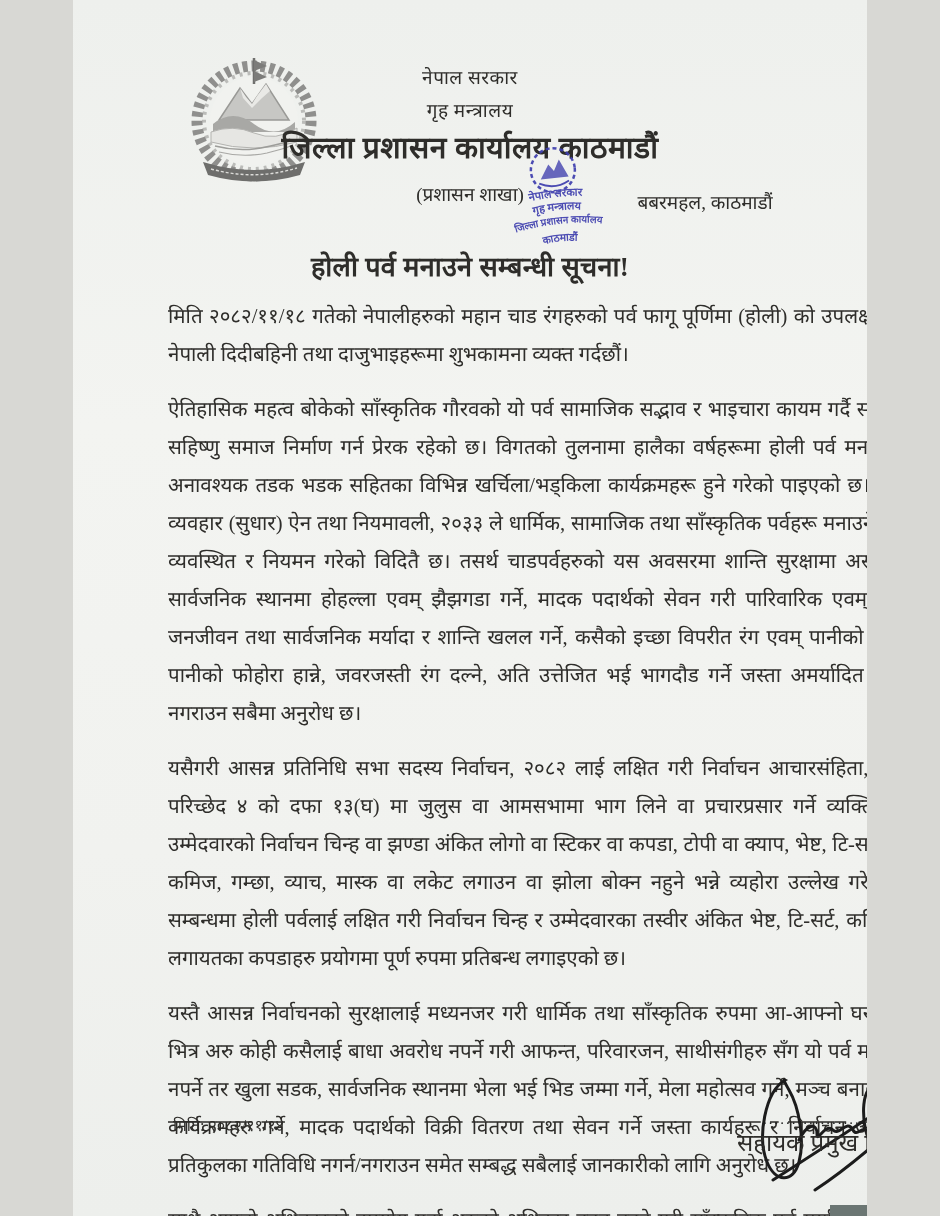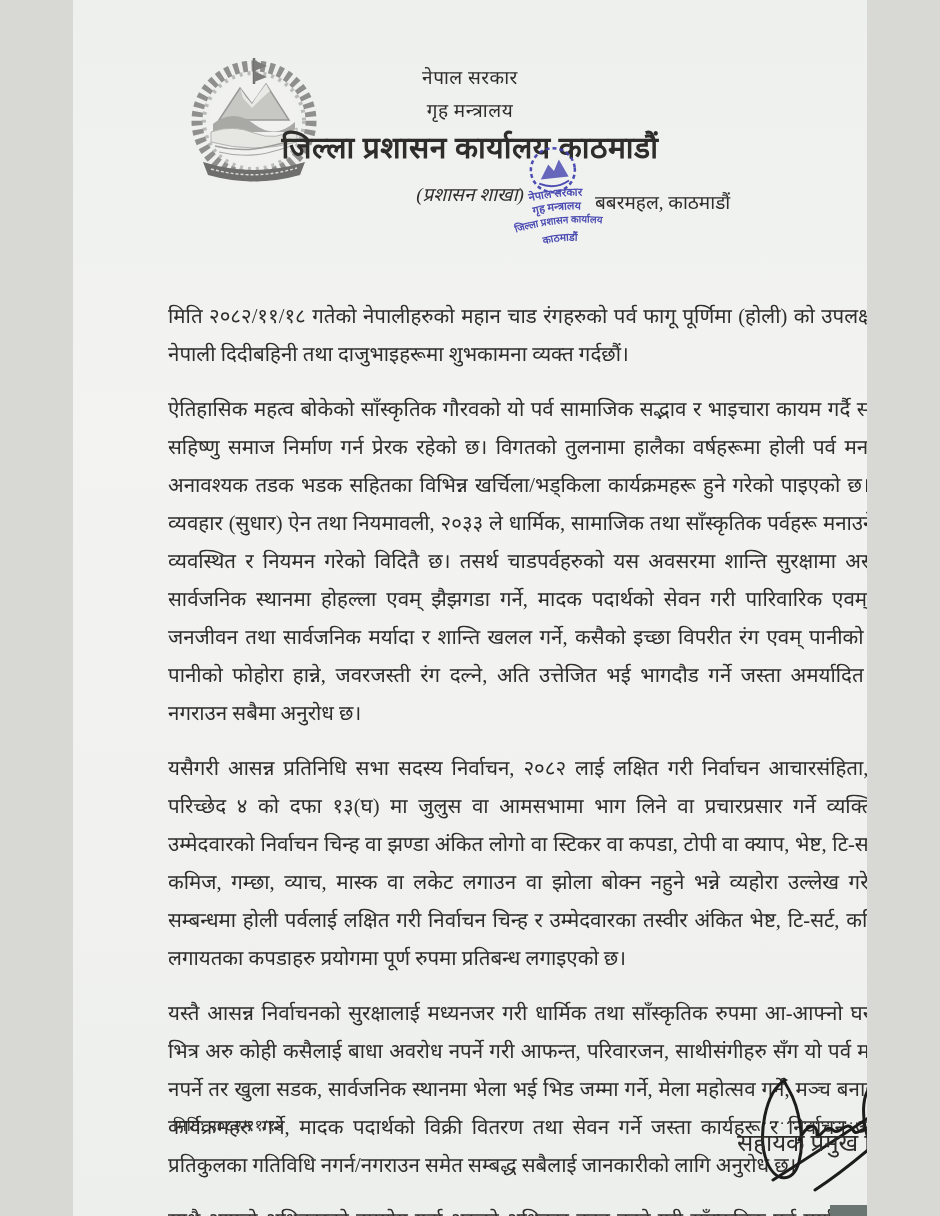--- a/index.html
+++ b/index.html
@@ -12,22 +12,22 @@
     color:#2e2d2a;
     overflow:hidden;
   }
   .abs { position:absolute; }
   .center-text { left:0; right:0; text-align:center; }
 
   
   .gov-line     { top:64px;  font-size:19px; letter-spacing:.5px; }
   .ministry-line{ top:97px;  font-size:19px; letter-spacing:.5px; }
   .office-line  { top:126px; font-size:30px; font-weight:600; letter-spacing:.5px; }
-  .branch-line  { top:181px; font-size:19px;font-style:italic; }
-  .address-block{ top:186px; right:52px; width:220px; text-align:left; font-size:19px; line-height:34px; }
+  .branch-line  { top:181px; font-size:19px; }
+  .address-block{ top:186px; right:52px; width:220px; text-align:center; font-size:19px; line-height:34px; }
 
   .emblem { left:110px; top:54px; }
   .stamp  { left:420px; top:144px; opacity:.92; }
 
   .doc-title { top:247px; font-size:27px; font-weight:600; letter-spacing:.3px; }
 
   
   .body-text { left:95px; top:297px; width:782px; }
   .body-text p {
     margin:0 0 17px 0;
@@ -100,20 +100,21 @@
       <text font-size="10.5" font-weight="bold" stroke="none" text-anchor="middle">
         <textPath href="#stamp-arc4" startOffset="50%">काठमाडौं</textPath>
       </text>
     </g>
   </svg>
 
   <div class="abs address-block">
     <div>बबरमहल, काठमाडौं</div>
   </div>
 
+  <div class="abs center-text doc-title">होली पर्व मनाउने सम्बन्धी सूचना!</div>
 
   <div class="abs body-text">
     <p>मिति २०८२/११/१८ गतेको नेपालीहरुको महान चाड रंगहरुको पर्व फागू पूर्णिमा (होली) को उपलक्ष्यमा सम्पूर्ण नेपाली दिदीबहिनी तथा दाजुभाइहरूमा शुभकामना व्यक्त गर्दछौं।</p>
     <p>ऐतिहासिक महत्व बोकेको साँस्कृतिक गौरवको यो पर्व सामाजिक सद्भाव र भाइचारा कायम गर्दै सौहार्द्ध एवम् सहिष्णु समाज निर्माण गर्न प्रेरक रहेको छ।  विगतको तुलनामा हालैका वर्षहरूमा होली पर्व मनाउने नाउँमा अनावश्यक तडक भडक सहितका विभिन्न खर्चिला/भड्किला कार्यक्रमहरू हुने गरेको पाइएको छ।  सामाजिक व्यवहार (सुधार) ऐन तथा नियमावली, २०३३ ले धार्मिक, सामाजिक तथा साँस्कृतिक पर्वहरू मनाउने विषयलाई व्यवस्थित र नियमन गरेको विदितै छ।  तसर्थ चाडपर्वहरुको यस अवसरमा शान्ति सुरक्षामा असर पर्ने गरी सार्वजनिक स्थानमा होहल्ला एवम् झैझगडा गर्ने, मादक पदार्थको सेवन गरी पारिवारिक एवम् सामाजिक जनजीवन तथा सार्वजनिक मर्यादा र शान्ति खलल गर्ने,  कसैको इच्छा विपरीत रंग एवम् पानीको लोला हान्ने, पानीको फोहोरा हान्ने, जवरजस्ती रंग दल्ने, अति उत्तेजित भई भागदौड गर्ने जस्ता अमर्यादित कार्य नगर्न नगराउन सबैमा अनुरोध छ।</p>
     <p>यसैगरी आसन्न प्रतिनिधि सभा सदस्य निर्वाचन, २०८२ लाई लक्षित गरी निर्वाचन आचारसंहिता, २०८२ को परिच्छेद ४ को दफा १३(घ) मा जुलुस वा आमसभामा भाग लिने वा प्रचारप्रसार गर्ने व्यक्तिले दल वा उम्मेदवारको निर्वाचन चिन्ह वा झण्डा अंकित लोगो वा स्टिकर वा कपडा, टोपी वा क्याप, भेष्ट, टि-सर्ट, ज्याकेट, कमिज, गम्छा, व्याच, मास्क वा लकेट लगाउन वा झोला बोक्न नहुने भन्ने व्यहोरा उल्लेख गरेको छ।  सो सम्बन्धमा होली पर्वलाई लक्षित गरी निर्वाचन चिन्ह र उम्मेदवारका तस्वीर अंकित भेष्ट, टि-सर्ट, कमिज, गम्छा, लगायतका कपडाहरु प्रयोगमा पूर्ण रुपमा प्रतिबन्ध लगाइएको छ।</p>
     <p>यस्तै आसन्न निर्वाचनको सुरक्षालाई मध्यनजर गरी धार्मिक तथा साँस्कृतिक रुपमा आ-आफ्नो घर कम्पाउण्ड भित्र अरु कोही कसैलाई बाधा अवरोध नपर्ने गरी आफन्त, परिवारजन, साथीसंगीहरु सँग यो पर्व मनाउन बाधा नपर्ने तर खुला सडक, सार्वजनिक स्थानमा भेला भई भिड जम्मा गर्ने, मेला महोत्सव गर्ने, मञ्च बनाई सांगितिक कार्यक्रमहरु गर्ने, मादक पदार्थको विक्री वितरण तथा सेवन गर्ने जस्ता कार्यहरू र निर्वाचन आचारसंहिता प्रतिकुलका गतिविधि नगर्न/नगराउन समेत सम्बद्ध सबैलाई जानकारीको लागि अनुरोध छ।</p>
     <p>साथै आफ्नो अधिकारको उपयोग गर्दा अरुको अधिकार हनन् नहुने गरी साँस्कृतिक पर्व मर्यादित, अनुशासित एवम् व्यवस्थित ढङ्गले मनाउनु हुन अनुरोध छ।  कोही कसैले यस्ता अमर्यादित, उच्छृङ्खल, अवाञ्छित एवम् गैरकानूनी क्रियाकलाप गरेमा प्रचलित कानून बमोजिम कारवाही भईजाने व्यहोरा समेत सूचित गरिएको छ।</p>
   </div>
 
   <div class="abs date-block">

